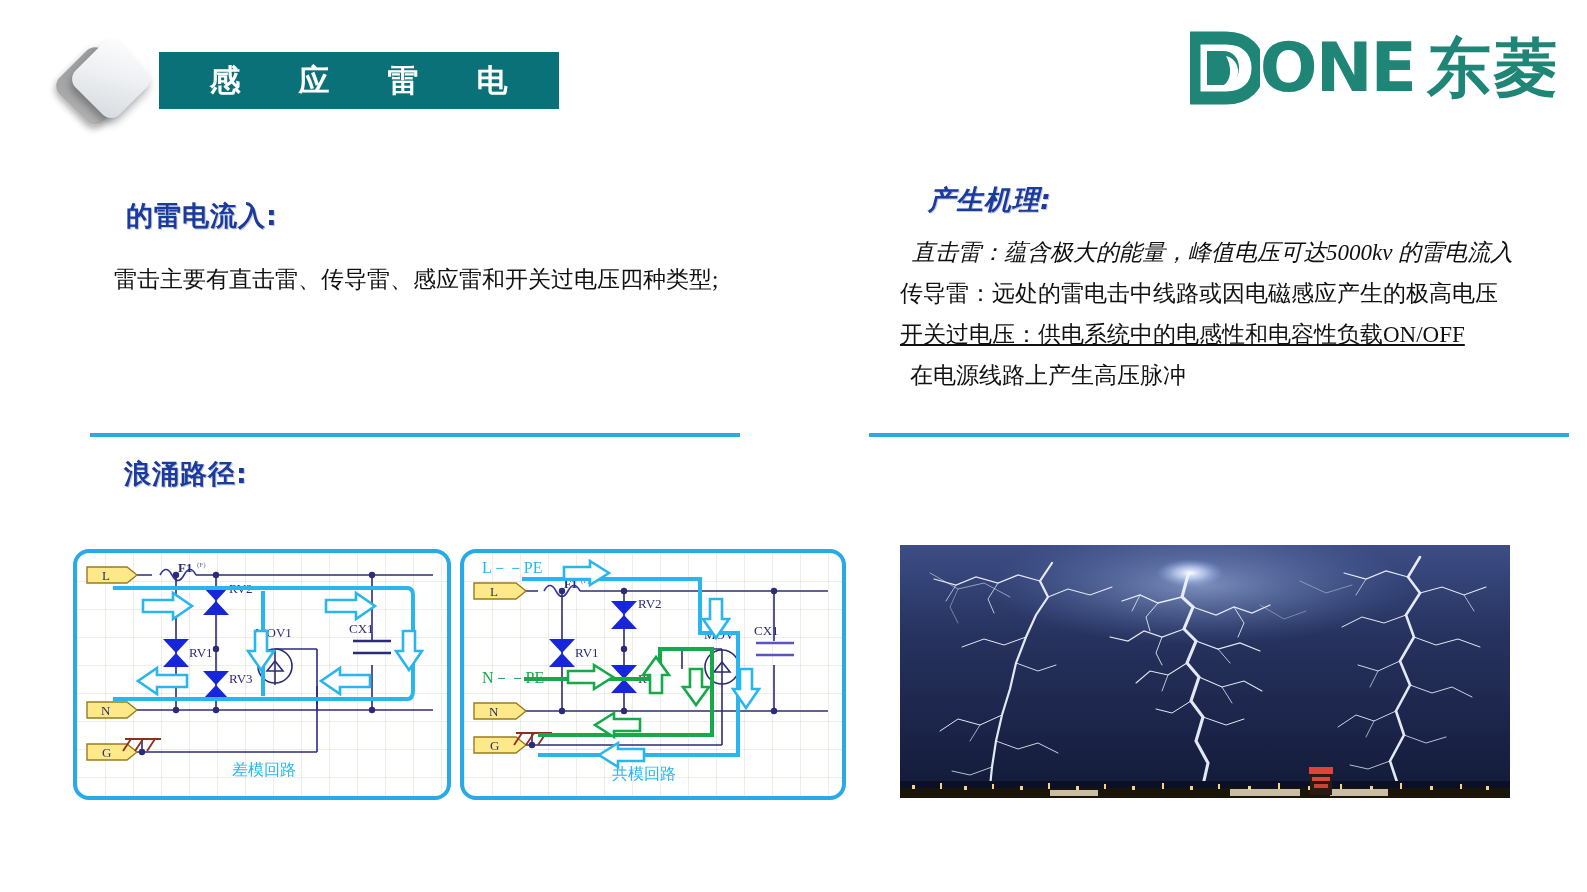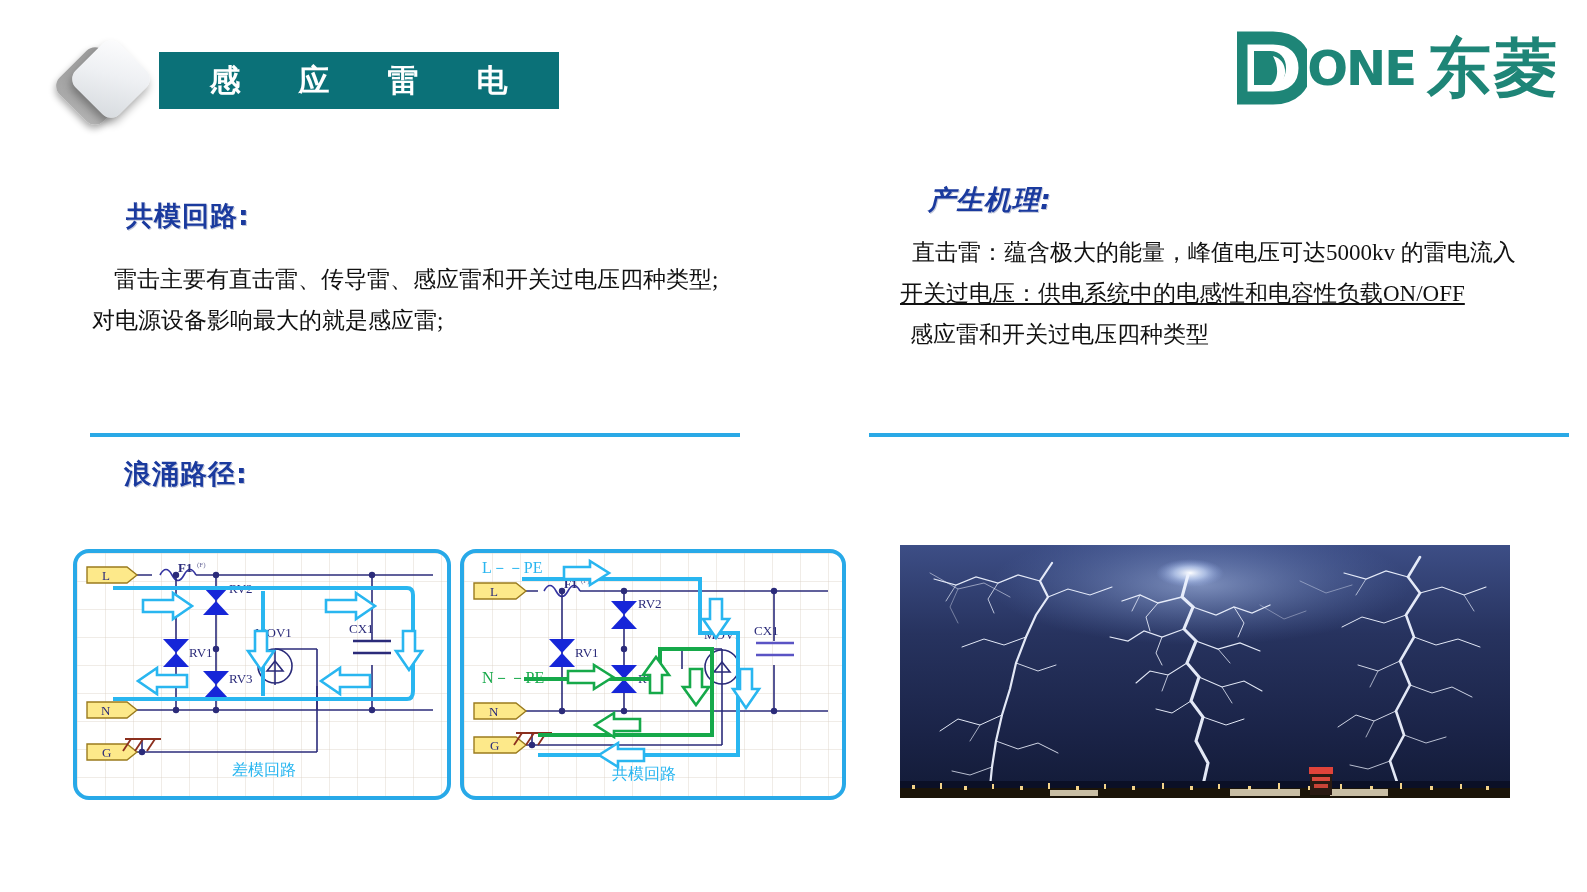--- a/index.html
+++ b/index.html
@@ -23,21 +23,21 @@
         box-shadow:3px 5px 9px rgba(0,0,0,.30);}
 
   .title-bar{position:absolute;left:159px;top:52px;width:400px;height:57px;
         background:#0b7178;display:flex;align-items:center;justify-content:space-around;
         padding:0 22px;box-sizing:border-box;}
   .title-bar span{color:#ffffff;font-size:31px;font-weight:bold;letter-spacing:1px;
         font-family:"DejaVu Sans","Liberation Sans",sans-serif;}
 
   .brand{position:absolute;right:28px;top:30px;height:76px;display:flex;align-items:center;}
   .brand .en{font-family:"DejaVu Sans","Liberation Sans",sans-serif;font-weight:bold;
-        font-size:48px;color:#1e8577;letter-spacing:-2px;line-height:1;
+        font-size:68px;color:#1e8577;letter-spacing:-2px;line-height:1;
         display:flex;align-items:center;}
   .brand .cn{font-family:"DejaVu Sans","Liberation Sans",sans-serif;font-weight:bold;
         font-size:64px;color:#1e8577;margin-left:12px;line-height:1;letter-spacing:2px;}
 
   
   .hd{position:absolute;font-family:"DejaVu Sans","Liberation Sans",sans-serif;
         font-weight:bold;font-size:27px;color:#1a3a9e;letter-spacing:1px;}
   .hd.shadow{text-shadow:1px 1px 0 rgba(120,130,170,.45);}
 
   .para{position:absolute;font-family:"Liberation Serif","DejaVu Serif",serif;
@@ -82,33 +82,33 @@
       <svg width="70" height="74" viewBox="0 0 70 74">
         <path d="M4 7 H36 C56 7 68 19 68 37 C68 55 56 67 36 67 H4 Z" fill="none" stroke="#1e8577" stroke-width="13"></path>
         <path d="M17 20 H33 C43 20 49 27 49 37 C49 47 43 54 33 54 H17 Z" fill="#1e8577"></path>
         <path d="M36 25 C48 28 52 42 44 52 C40 57 33 59 27 57 C40 55 44 40 36 25 Z" fill="#ffffff"></path>
       </svg>
       <span>ONE</span>
     </span>
     <span class="cn">东菱</span>
   </div>
 
-  <div class="hd shadow" style="left:126px;top:198px;">共模回路:</div>
+  <div class="hd shadow" style="left:126px;top:198px;">的雷电流入:</div>
 
   <div class="para" style="left:92px;top:259px;width:700px;">
     <span class="indent" style="padding-left:22px;">雷击主要有直击雷、传导雷、感应雷和开关过电压四种类型;</span>
-    <span class="indent">对电源设备影响最大的就是感应雷;</span>
   </div>
 
   <div class="hd shadow" style="left:928px;top:182px;font-style:italic;">产生机理:</div>
 
   <div class="para" style="left:872px;top:232px;width:700px;">
-    <span class="indent" style="padding-left:40px;">直击雷：蕴含极大的能量，峰值电压可达5000kv 的雷电流入</span>
+    <span class="indent" style="padding-left:40px;font-style:italic;">直击雷：蕴含极大的能量，峰值电压可达5000kv 的雷电流入</span>
+    <span class="indent" style="padding-left:28px;">传导雷：远处的雷电击中线路或因电磁感应产生的极高电压</span>
     <span class="indent" style="padding-left:28px;text-decoration:underline;">开关过电压：供电系统中的电感性和电容性负载ON/OFF</span>
-    <span class="indent" style="padding-left:38px;">感应雷和开关过电压四种类型</span>
+    <span class="indent" style="padding-left:38px;">在电源线路上产生高压脉冲</span>
   </div>
 
   <div class="rule" style="left:90px;top:433px;width:650px;"></div>
   <div class="rule" style="left:869px;top:433px;width:700px;"></div>
 
   <div class="hd shadow" style="left:124px;top:456px;">浪涌路径:</div>
 
   <div class="panel" style="left:73px;top:549px;width:370px;height:243px;">
     <div class="grid"></div>
     <svg width="362" height="235" viewBox="0 0 362 235">

